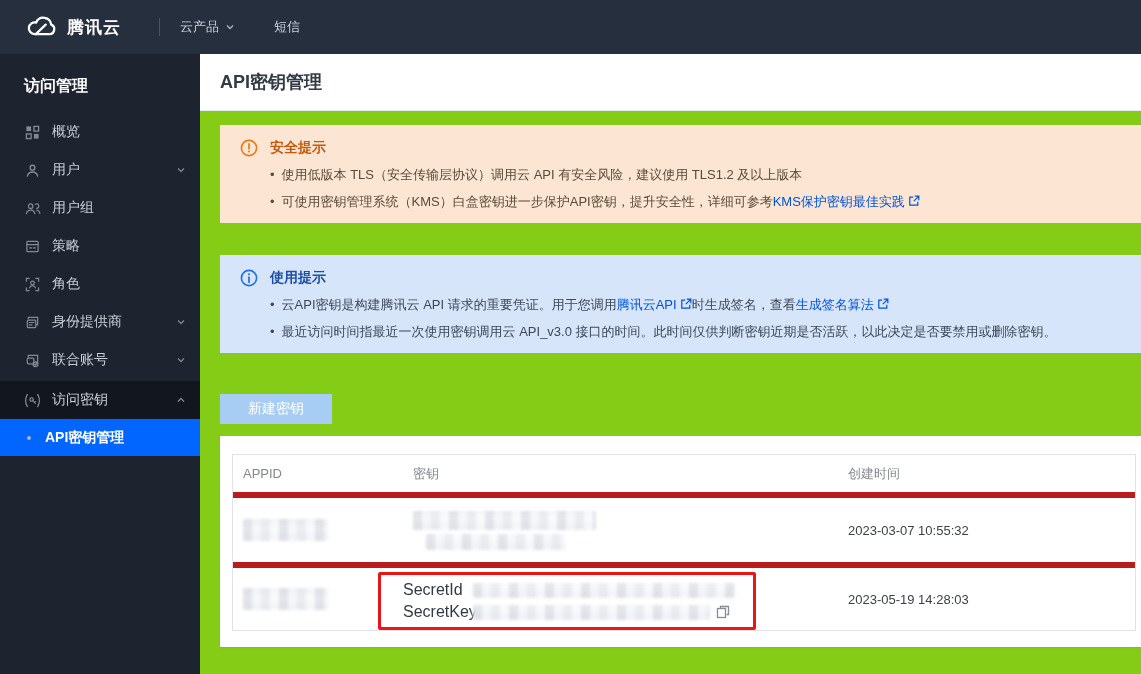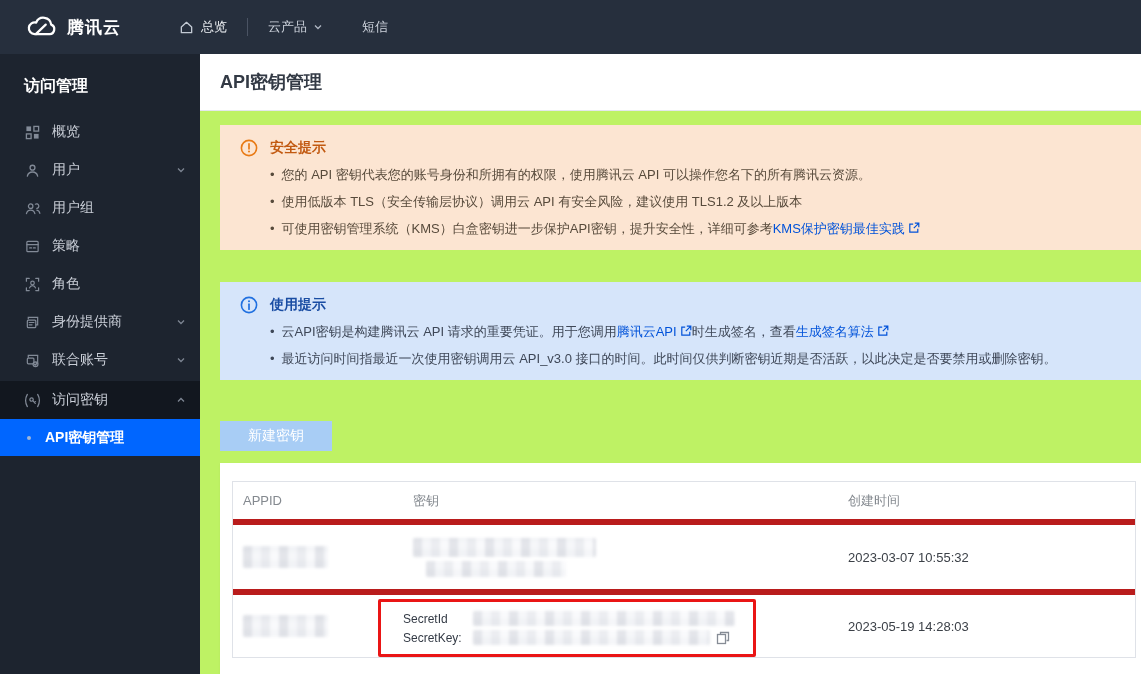--- a/index.html
+++ b/index.html
@@ -1,18 +1,18 @@
 <!DOCTYPE html>
 <html><head>
 <meta charset="utf-8">
 <style>
   * { margin:0; padding:0; box-sizing:border-box; }
   html,body { width:1141px; height:674px; }
   body { font-family:"Liberation Sans","DejaVu Sans",sans-serif; background:#eef0f5; overflow:hidden; }
-  .app { width:1141px; height:674px; display:flex; flex-direction:column; background:#bef264; }
+  .app { width:1141px; height:674px; display:flex; flex-direction:column; background:#84cc16; }
 
   
   .topbar { height:54px; background:#262f3d; display:flex; align-items:center; padding-left:24px; flex:none; }
   .brand { display:flex; align-items:center; gap:9px; margin-right:38px; cursor:pointer; }
   .brand-name { color:#ffffff; font-size:17px; font-weight:bold; letter-spacing:1px; }
   .topnav { display:flex; align-items:center; height:100%; }
   .topnav-item { display:flex; align-items:center; gap:7px; color:#cdd3dc; font-size:13px; padding:0 20px; height:100%; cursor:pointer; }
   .topnav-item.first { color:#eef1f5; }
   .topnav-sep { width:1px; height:18px; background:#4a5363; }
   .caret { width:8px; height:8px; display:inline-block; }
@@ -76,21 +76,21 @@
       repeating-linear-gradient(90deg, rgba(214,216,223,.6) 0 9px, rgba(244,245,248,.6) 9px 18px, rgba(227,229,234,.6) 18px 27px, rgba(250,250,252,.6) 27px 36px),
       repeating-linear-gradient(0deg, #edeff3 0 8px, #f8f9fb 8px 16px); }
   .m-appid { width:85px; height:22px; }
   .key-lines { display:flex; flex-direction:column; gap:4px; }
   .m-key1 { width:183px; height:19px; }
   .m-key2 { width:140px; height:16px; margin-left:13px; }
 
   .key-cell { position:relative; }
   .hl-box { position:absolute; left:-25px; top:4px; width:378px; height:58px;
     border:3px solid #ea1515; border-radius:2px; display:flex; flex-direction:column; justify-content:center; gap:4px; padding-left:22px; }
-  .secret-line { display:flex; align-items:center; gap:6px; font-size:12px; color:#333a45; }
+  .secret-line { display:flex; align-items:center; gap:6px; font-size:16px; color:#333a45; }
   .secret-lbl { width:64px; flex:none; }
   .m-sid { width:262px; height:15px; }
   .m-skey { width:237px; height:15px; }
   .copy-ic { width:14px; height:14px; color:#868c95; cursor:pointer; flex:none; }
 
   svg { display:block; }
 </style>
 </head>
 <body>
 
@@ -100,28 +100,20 @@
     <div class="brand">
       <span>
         <svg width="34" height="24" viewBox="0 0 36 24" fill="none" stroke="#ffffff" stroke-width="2.4" stroke-linecap="round" stroke-linejoin="round">
           <path d="M27.2 19.5h-16a6.2 6.2 0 1 1 1.7-12.2 8.3 8.3 0 0 1 15.9 2.2 5.2 5.2 0 0 1-1.6 10z"></path>
           <path d="M12.5 19.5 23 9.5"></path>
         </svg>
       </span>
       <span class="brand-name">腾讯云</span>
     </div>
     <nav class="topnav">
-      <div class="topnav-item first">
-        <span>
-          <svg width="15" height="15" viewBox="0 0 16 16" fill="none" stroke="#c3cad4" stroke-width="1.4" stroke-linejoin="round">
-            <path d="M2.5 7.5 8 2.5l5.5 5v6h-11z"></path>
-          </svg>
-        </span>
-        <span>总览</span>
-      </div>
       <div class="topnav-sep"></div>
       <div class="topnav-item">
         <span>云产品</span>
         <span class="caret">
           <svg width="8" height="8" viewBox="0 0 8 8" fill="none" stroke="#aeb6c2" stroke-width="1.3">
               <path d="M1 2.5 4 5.5 7 2.5"></path>
             </svg>
         </span>
       </div>
       <div class="topnav-item">
@@ -263,21 +255,20 @@
             <span>
               <svg width="18" height="18" viewBox="0 0 18 18" fill="none">
                 <circle cx="9" cy="9" r="7.6" stroke="#e87a15" stroke-width="1.6"></circle>
                 <path d="M9 4.8v5" stroke="#e87a15" stroke-width="1.7" stroke-linecap="round"></path>
                 <circle cx="9" cy="12.6" r="1" fill="#e87a15"></circle>
               </svg>
             </span>
             <span class="alert-title">安全提示</span>
           </div>
           <div class="alert-body">
-            <div class="bullet"><span class="dot">•</span><span>您的 API 密钥代表您的账号身份和所拥有的权限，使用腾讯云 API 可以操作您名下的所有腾讯云资源。</span></div>
             <div class="bullet"><span class="dot">•</span><span>使用低版本 TLS（安全传输层协议）调用云 API 有安全风险，建议使用 TLS1.2 及以上版本</span></div>
             <div class="bullet"><span class="dot">•</span><span>可使用密钥管理系统（KMS）白盒密钥进一步保护API密钥，提升安全性，详细可参考</span><a class="lnk">KMS保护密钥最佳实践</a><svg class="ext" viewBox="0 0 12 12" fill="none" stroke="currentColor" stroke-width="1.2" style="display:inline-block">
                   <path d="M9.8 6.8v3.4H1.8V2.2h3.4M6.8 1.2h4v4M10.6 1.4 5.8 6.2"></path>
                 </svg></div>
           </div>
         </div>
 
         
         <div class="alert alert-info">
           <div class="alert-head">

